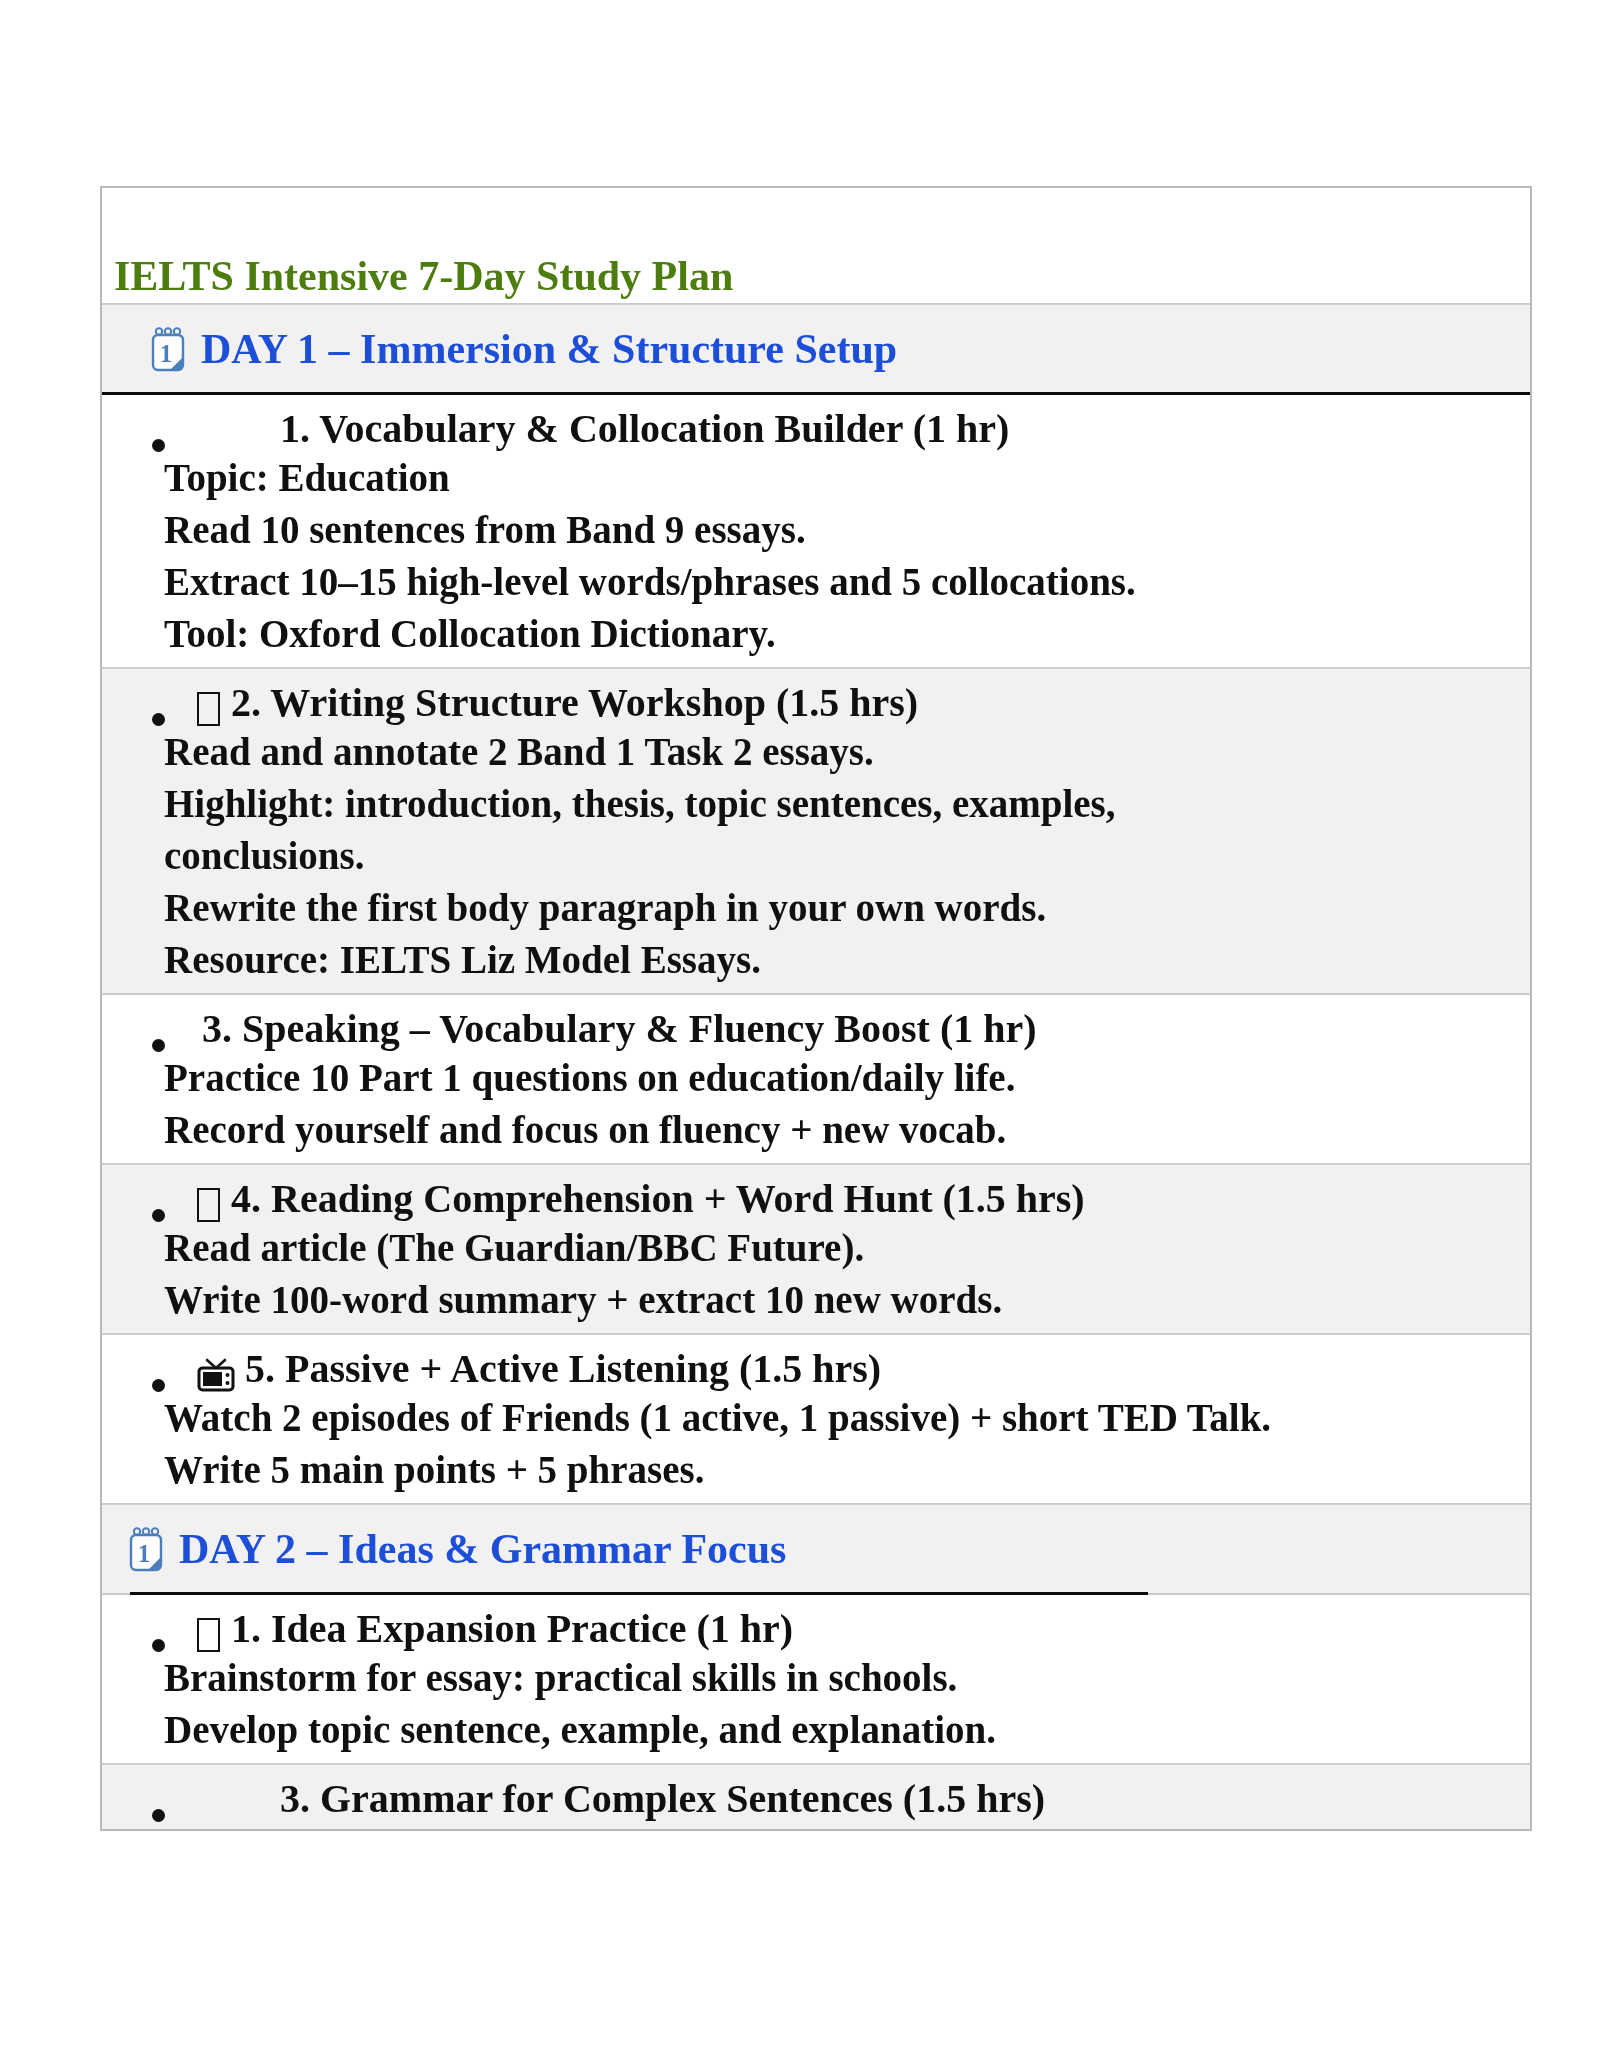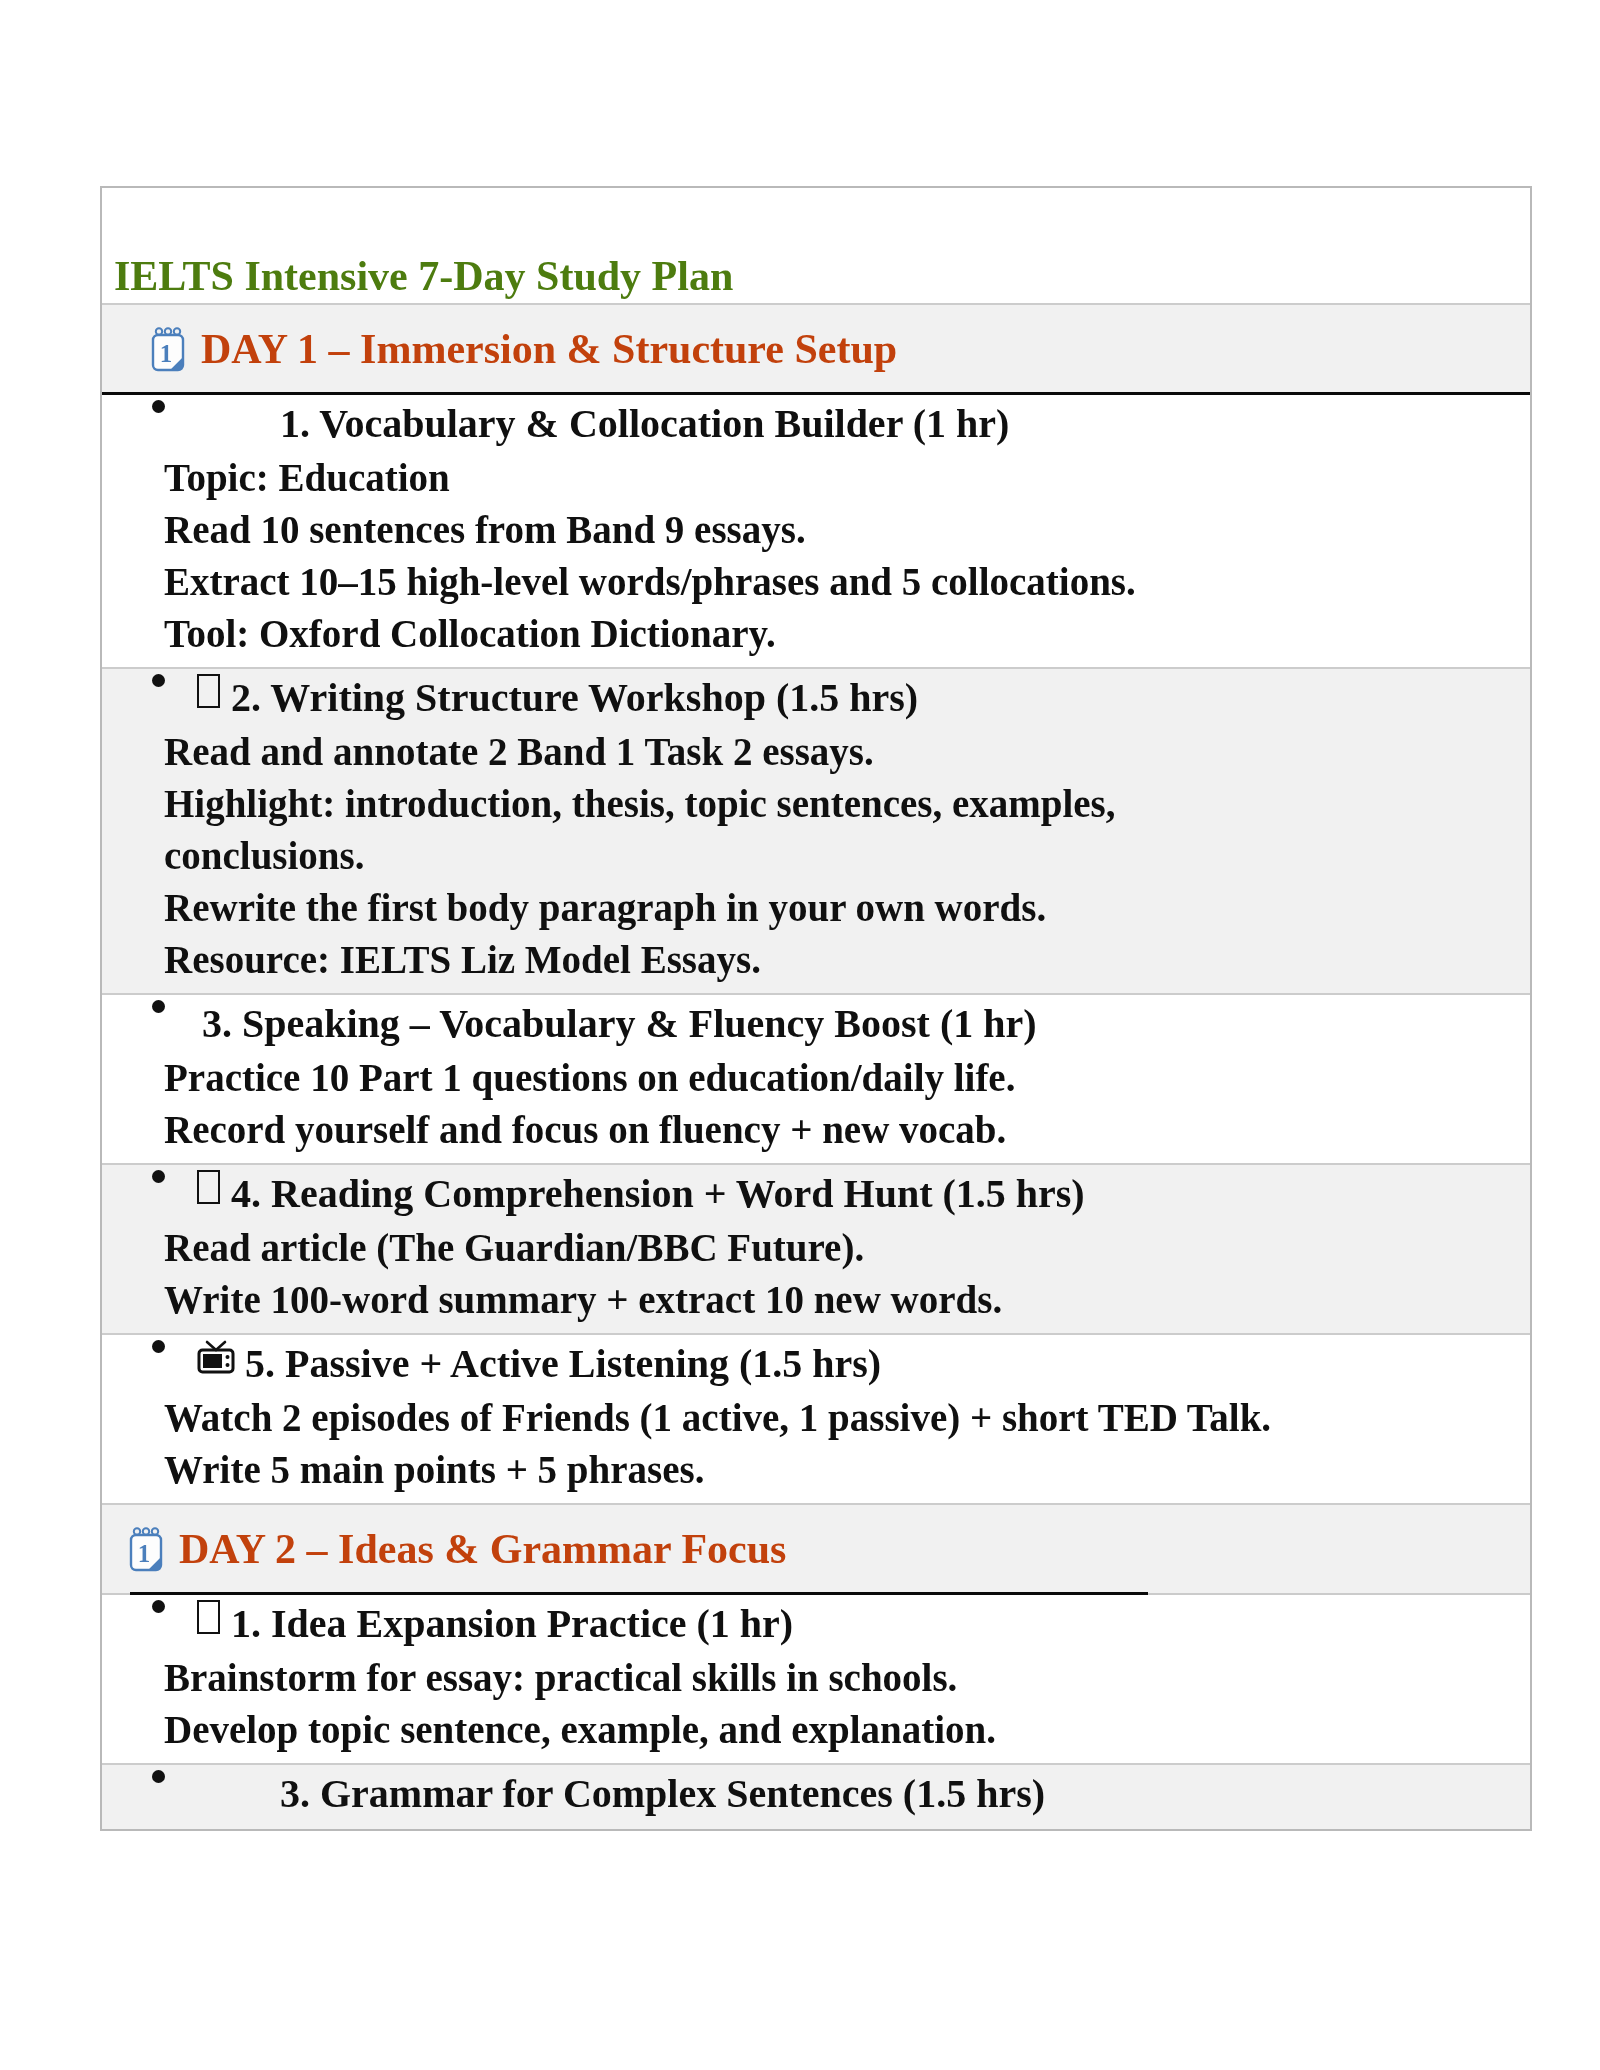--- a/index.html
+++ b/index.html
@@ -15,31 +15,31 @@
   .row{padding-left:12px;padding-right:16px;box-sizing:border-box;}
   .sep{border-top:2px solid #cccccc;}
   .gray{background:#f1f1f1;}
 
   
   .title-row{height:115px;display:flex;align-items:flex-end;padding-bottom:5px;}
   .page-title{margin:0;font-size:42px;font-weight:bold;color:#4d7c0f;line-height:1.05;}
 
   
   .header-row{height:92px;display:flex;align-items:center;padding-left:48px;position:relative;}
-  .header-text{font-size:42px;font-weight:bold;color:#c2410c;margin-left:15px;white-space:nowrap;}
+  .header-text{font-size:42px;font-weight:bold;color:#1d4ed8;margin-left:15px;white-space:nowrap;}
   .header-row.full-underline{border-bottom:3px solid #0a0a0a;}
   .header-row.partial-underline{border-bottom:2px solid #cbcbcb;padding-left:26px;}
   .header-row.partial-underline::after{
     content:"";position:absolute;left:28px;bottom:-2px;width:1018px;height:3px;background:#0a0a0a;
   }
   .cal-icon{flex:none;width:36px;height:46px;display:inline-block;}
 
   
   .task-row{padding-top:5px;padding-bottom:7px;font-weight:bold;color:#101010;}
-  .line{min-height:52px;display:flex;align-items:flex-start;margin-left:38px;}
+  .line{min-height:52px;display:flex;align-items:flex-end;margin-left:38px;}
   .task-title{font-size:40px;white-space:nowrap;}
   .detail{font-size:39px;line-height:52px;margin-left:50px;white-space:nowrap;}
   .bullet{flex:none;width:13px;height:13px;border-radius:50%;background:#111;overflow:hidden;color:transparent;font-size:0;}
   .sp-tab{flex:none;width:115px;}
   .sp-none{flex:none;width:37px;}
   .sp-icon{flex:none;width:32px;}
   .tofu{flex:none;width:19px;height:30px;border:2.5px solid #111;margin-right:11px;box-sizing:content-box;}
   .tv-icon{flex:none;width:38px;height:34px;margin-right:10px;display:inline-block;}
 </style>
 </head>

